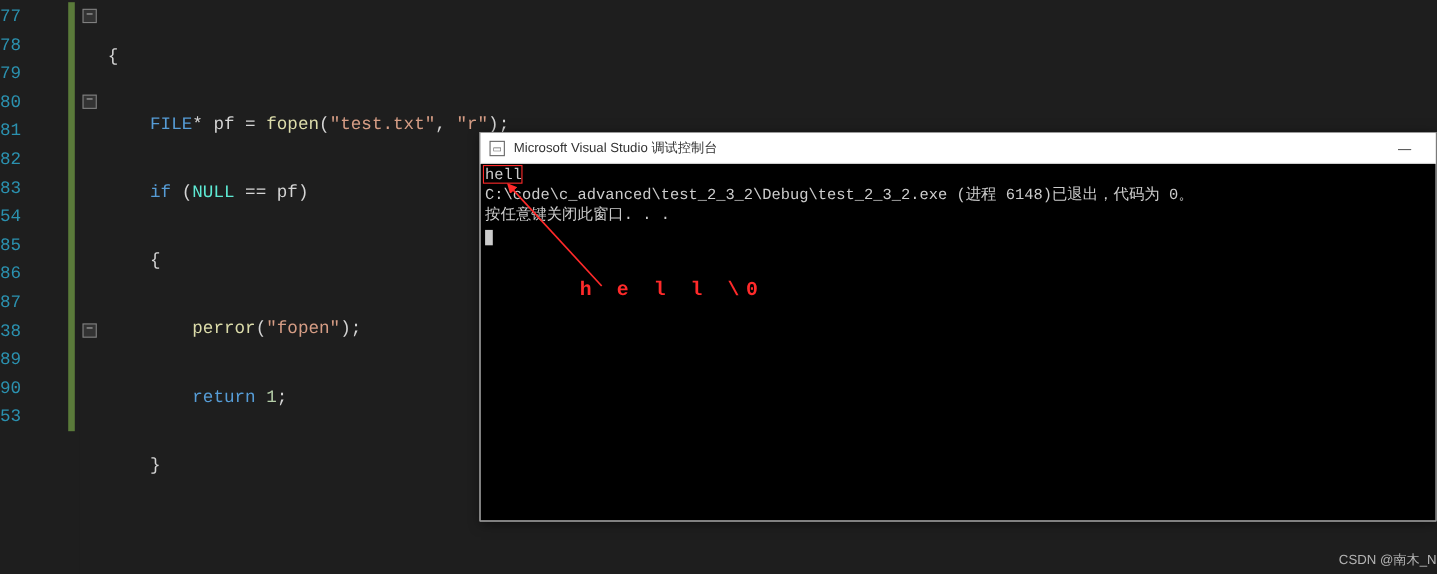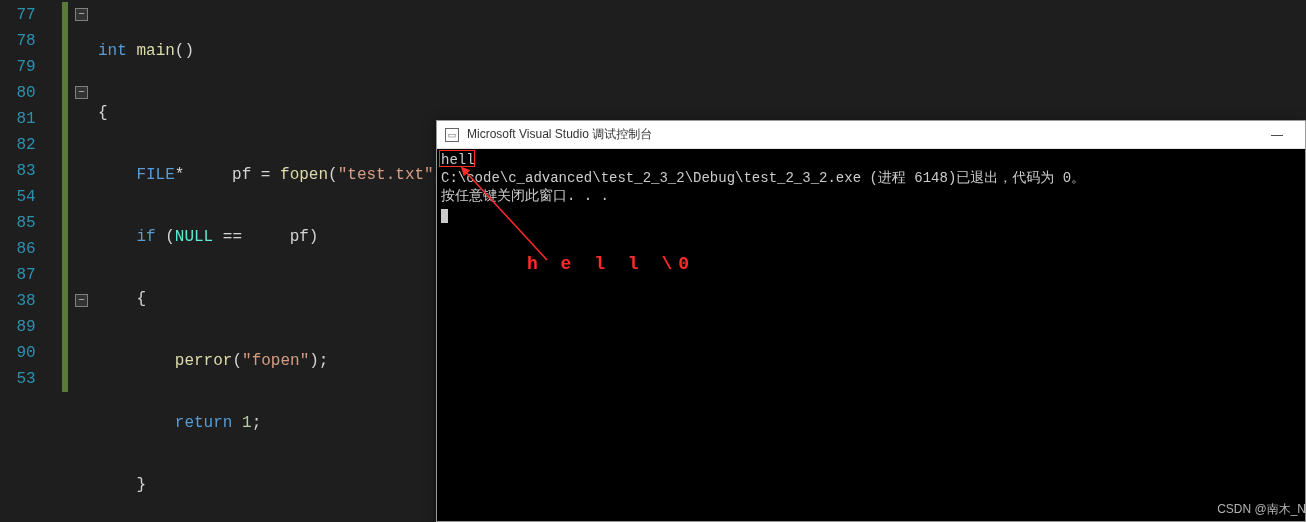--- a/index.html
+++ b/index.html
@@ -13,21 +13,21 @@
   }
   .editor {
     display: flex;
     height: 100%;
     color: #d4d4d4;
   }
   .gutter {
     width: 60px;
     background: #1e1e1e;
     padding-top: 2px;
-    text-align: center;
+    text-align: left;
     color: #2b91af;
     border-right: 0;
     user-select: none;
   }
   .gutter .ln {
     height: 26px; line-height: 26px;
     padding-right: 8px;
     font-size: 16px;
   }
   .marker-col {
@@ -58,21 +58,21 @@
     padding-top: 2px;
     position: relative;
     white-space: pre;
   }
   .code .row {
     height: 26px; line-height: 26px;
     padding-left: 4px;
   }
   .kw   { color: #569cd6; }
   .typ  { color: #569cd6; }
-  .id   { color: #d4d4d4; margin-left: 38px; }
+  .id   { color: #d4d4d4; }
   .fn   { color: #dcdcaa; }
   .str  { color: #d69d85; }
   .num  { color: #b5cea8; }
   .pun  { color: #d4d4d4; }
   .mac  { color: #5eead4; text-align: right; }
 
   .console-window {
     position: absolute;
     left: 436px; top: 120px;
     width: 870px;
@@ -103,21 +103,21 @@
     display:flex;align-items:center;justify-content:center;
     color:#333; font-size:12px;
   }
   .console-body {
     background: #000;
     color: #ccc;
     font-family: "NSimSun","SimSun","Courier New",monospace;
     font-size: 14px;
     line-height: 18px;
     padding: 2px 4px;
-    height: 372px;
+    height: 324px;
     position: relative;
   }
   .console-body .out-line { white-space: pre; }
   .red-box {
     position: absolute;
     left: 2px; top: 1px;
     width: 36px; height: 17px;
     border: 1px solid #ff2a2a;
     pointer-events: none;
   }
@@ -163,21 +163,20 @@
     </div>
   <div class="marker-col">
     <div class="bar" style="top:2px;height:390px"></div>
   </div>
   <div class="fold-col">
     <div class="fold" style="top:8px">−</div>
     <div class="fold" style="top:86px">−</div>
     <div class="fold" style="top:294px">−</div>
   </div>
   <div class="code">
-    <div class="row"><span class="kw">int</span> <span class="fn">main</span><span class="pun">()</span></div>
     <div class="row"><span class="pun">{</span></div>
     <div class="row">    <span class="typ">FILE</span><span class="pun">*</span> <span class="id">pf</span><span class="pun"> = </span><span class="fn">fopen</span><span class="pun">(</span><span class="str">"test.txt"</span><span class="pun">, </span><span class="str">"r"</span><span class="pun">);</span></div>
     <div class="row">    <span class="kw">if</span><span class="pun"> (</span><span class="mac">NULL</span><span class="pun"> == </span><span class="id">pf</span><span class="pun">)</span></div>
     <div class="row">    <span class="pun">{</span></div>
     <div class="row">        <span class="fn">perror</span><span class="pun">(</span><span class="str">"fopen"</span><span class="pun">);</span></div>
     <div class="row">        <span class="kw">return</span><span> </span><span class="num">1</span><span class="pun">;</span></div>
     <div class="row">    <span class="pun">}</span></div>
     
     
     

